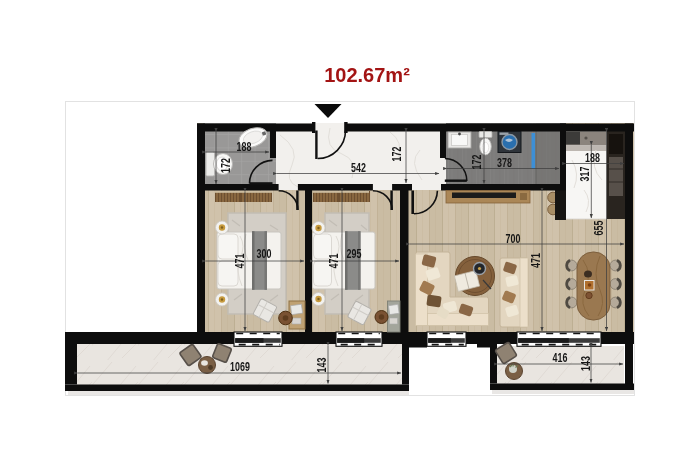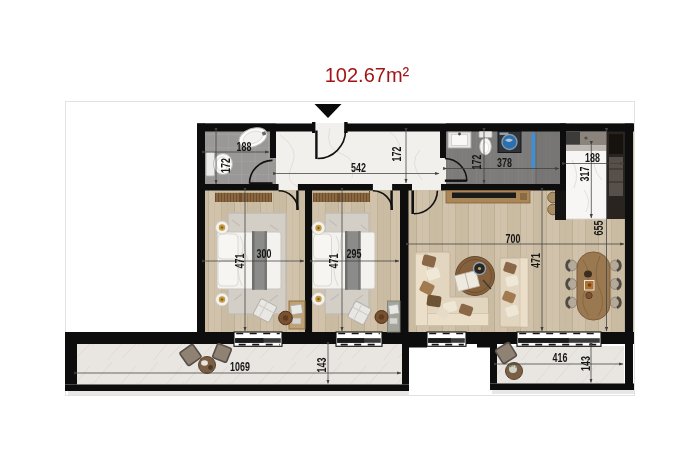--- a/index.html
+++ b/index.html
@@ -4,21 +4,21 @@
 <style>
   html,body{margin:0;padding:0;background:#ffffff;}
   #stage{position:relative;width:700px;height:467px;background:#ffffff;overflow:hidden;
          font-family:"Liberation Sans", sans-serif;}
   svg text{font-family:"Liberation Sans", sans-serif;}
 </style>
 </head>
 <body>
 <div id="stage">
 
-<div style="position:absolute;left:267px;top:64px;width:200px;text-align:center;font-size:20px;font-weight:normal;color:#a31414;">102.67m²</div>
+<div style="position:absolute;left:267px;top:64px;width:200px;text-align:center;font-size:20px;font-weight:bold;color:#a31414;">102.67m²</div>
 
 <div style="position:absolute;left:65px;top:101px;width:568px;height:293px;border:1px solid #e2e2e2;"></div>
 <svg width="700" height="467" viewBox="0 0 700 467" style="position:absolute;left:0;top:0;">
 <defs>
   <pattern id="wd" patternUnits="userSpaceOnUse" width="26" height="120">
     <rect width="26" height="120" fill="#d0c2ab"></rect>
     <rect x="13" width="13" height="120" fill="#c7b89e" opacity="0.6"></rect>
     <line x1="0.5" y1="0" x2="0.5" y2="120" stroke="#b9a98d" stroke-width="0.8"></line>
     <line x1="13.5" y1="0" x2="13.5" y2="120" stroke="#bfae92" stroke-width="0.7"></line>
     <line x1="6.5" y1="0" x2="6.5" y2="120" stroke="#c8b89d" stroke-width="0.5"></line>

